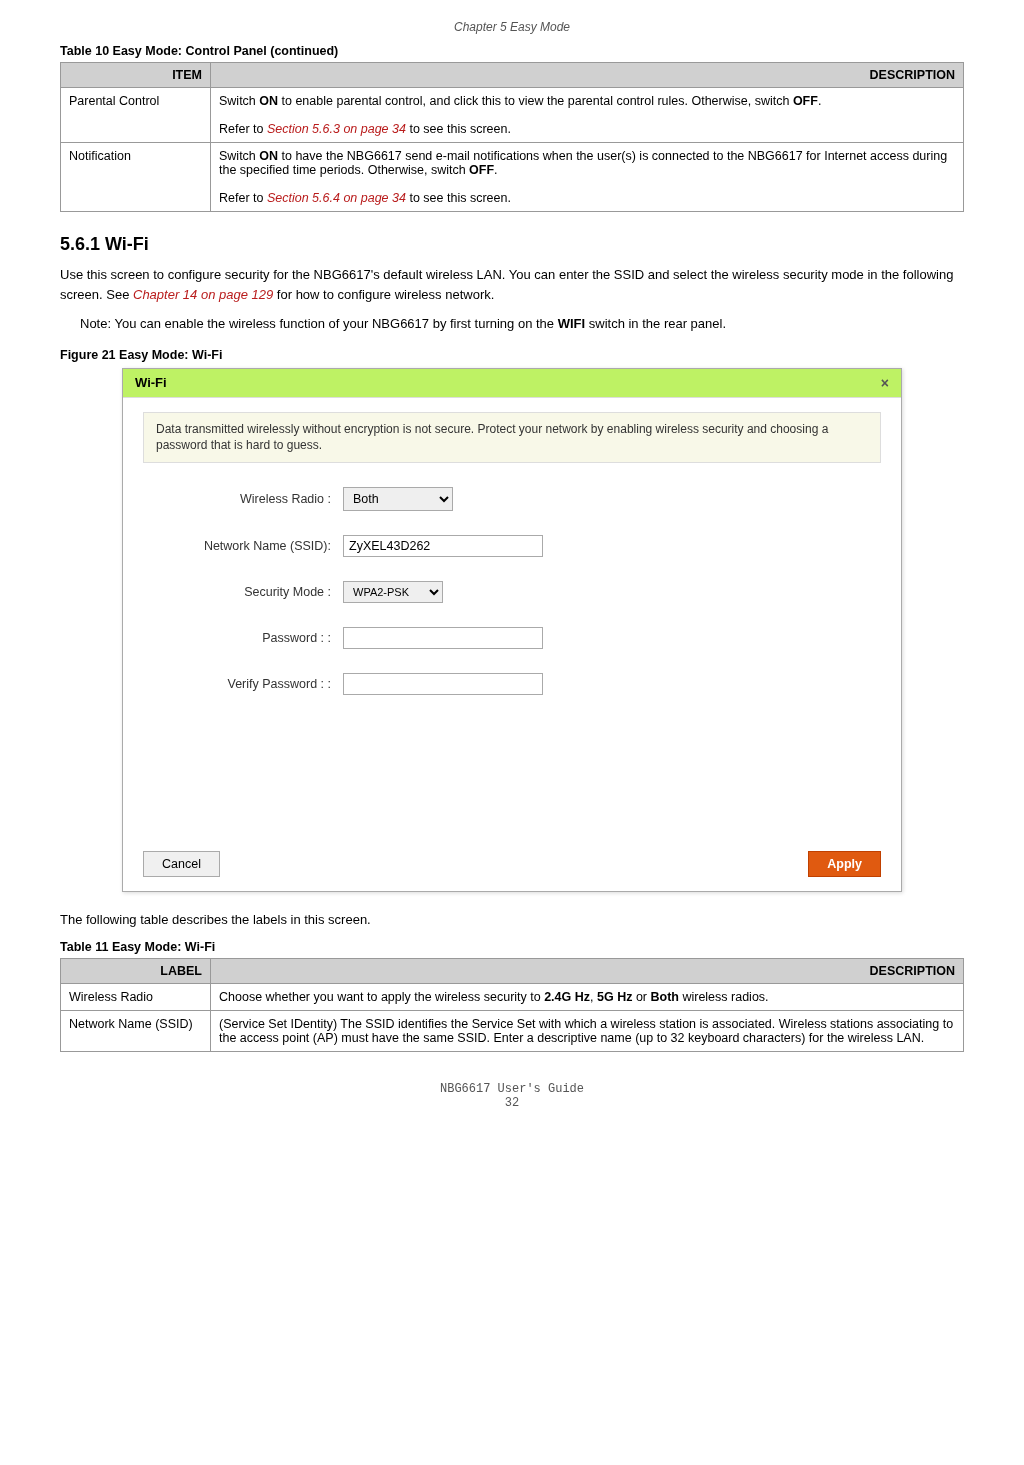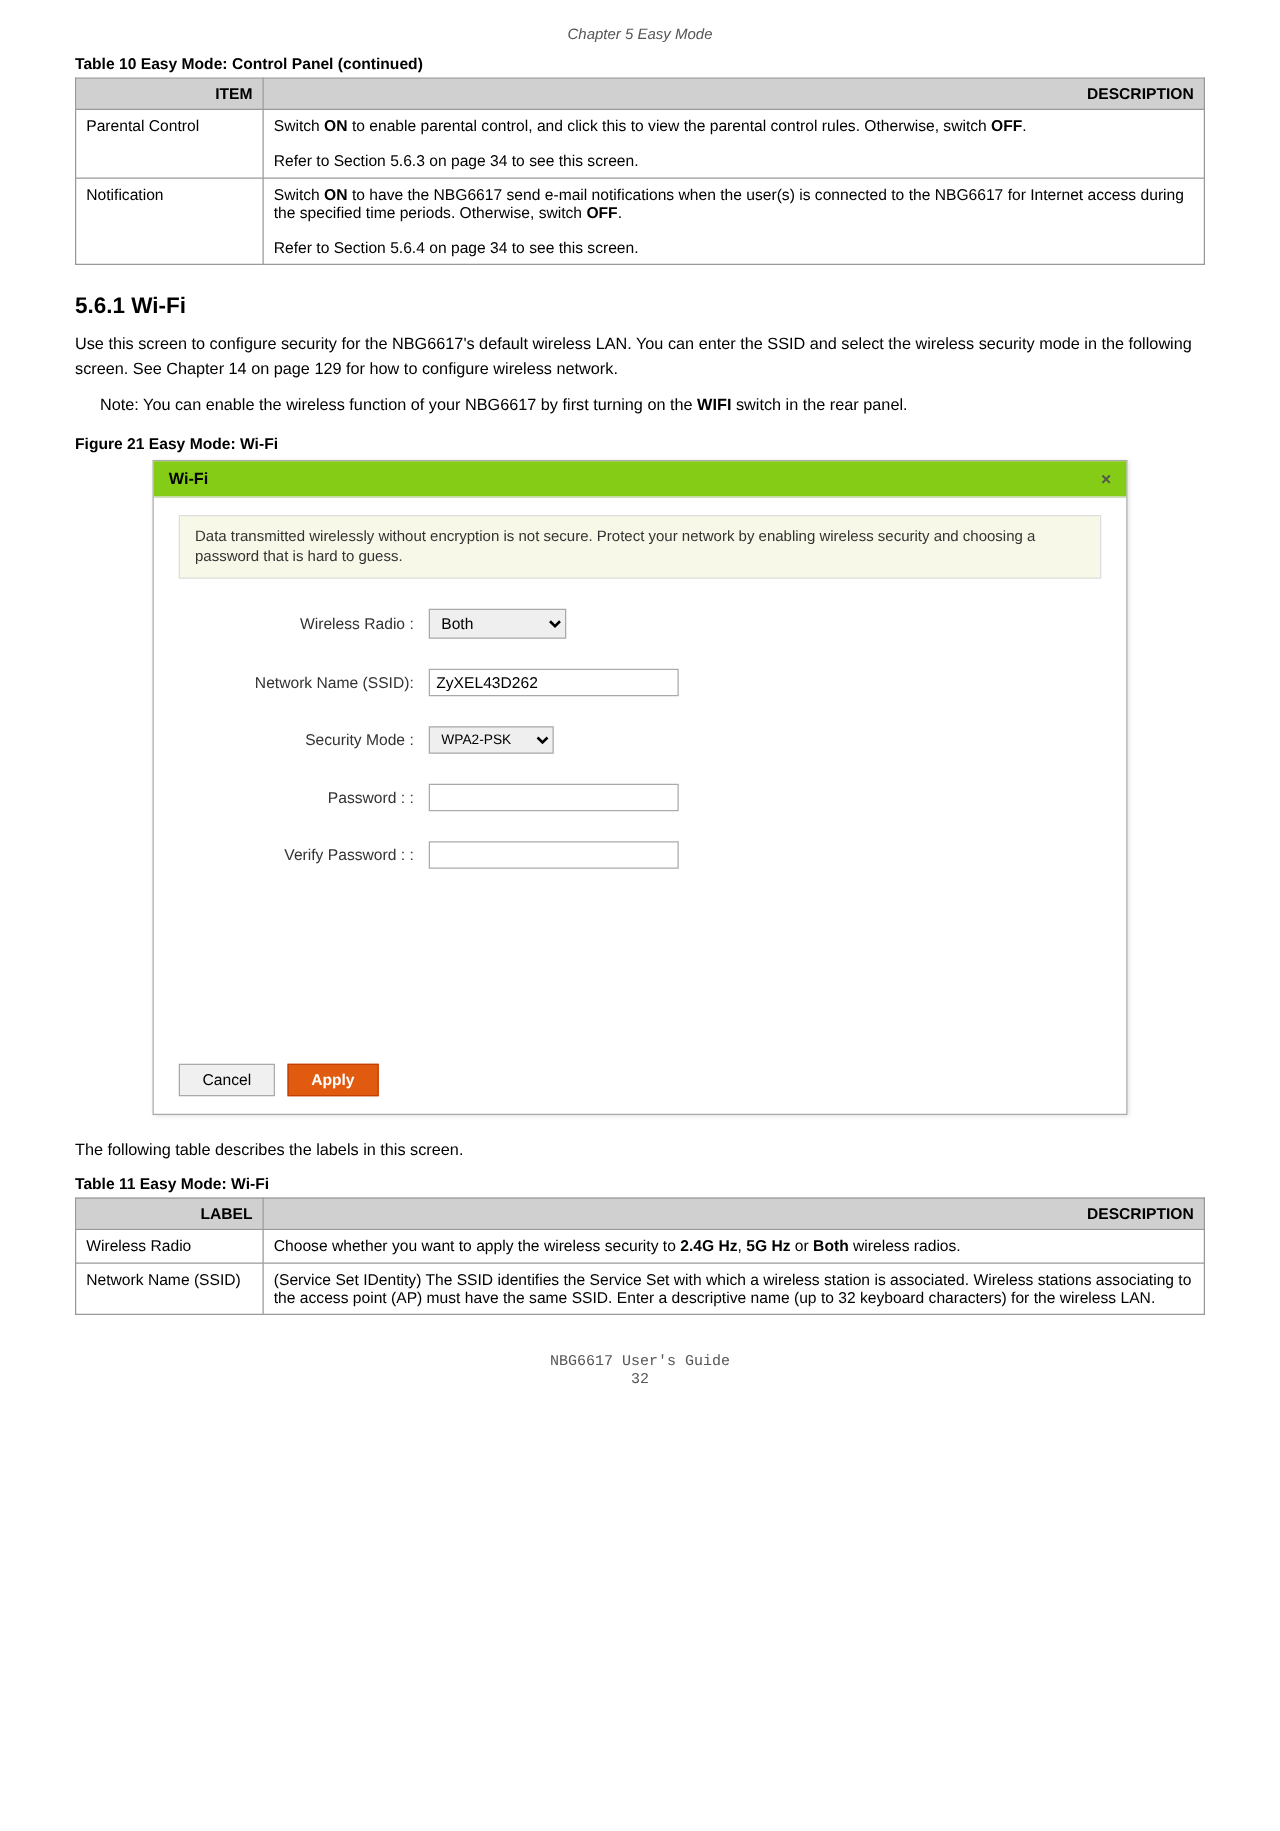--- a/index.html
+++ b/index.html
@@ -44,21 +44,21 @@
     table td {
       border: 1px solid #999;
       padding: 6px 8px;
       vertical-align: top;
       font-size: 12.5px;
     }
     table td:first-child {
       width: 150px;
     }
     .bold { font-weight: bold; }
-    .link { color: #000000; text-decoration: none; }
+    .link { color: #b91c1c; text-decoration: none; font-style: italic; }
 
     
     .section-heading {
       font-size: 18px;
       font-weight: bold;
       margin: 22px 0 10px 0;
     }
 
     .body-text {
       font-size: 13px;
@@ -88,21 +88,21 @@
       padding: 0;
       font-size: 12.5px;
       box-shadow: 1px 1px 4px rgba(0,0,0,0.15);
     }
     .wifi-dialog-titlebar {
       display: flex;
       justify-content: space-between;
       align-items: center;
       padding: 6px 12px;
       border-bottom: 1px solid #ddd;
-      background: #84cc16;
+      background: #bef264;
       font-size: 13px;
       font-weight: bold;
     }
     .wifi-dialog-close {
       cursor: pointer;
       font-size: 14px;
       color: #555;
     }
     .wifi-dialog-body {
       padding: 14px 20px;
@@ -145,21 +145,21 @@
       border: 1px solid #aaa;
     }
     .wifi-select-security {
       width: 100px;
       padding: 3px 5px;
       font-size: 11px;
       border: 1px solid #aaa;
     }
     .wifi-dialog-footer {
       display: flex;
-      justify-content: flex-start;
+      justify-content: space-between;
       padding: 10px 20px 14px 20px;
       gap: 10px;
     }
     .btn-cancel {
       padding: 5px 18px;
       font-size: 12.5px;
       background: #f0f0f0;
       border: 1px solid #aaa;
       cursor: pointer;
     }

